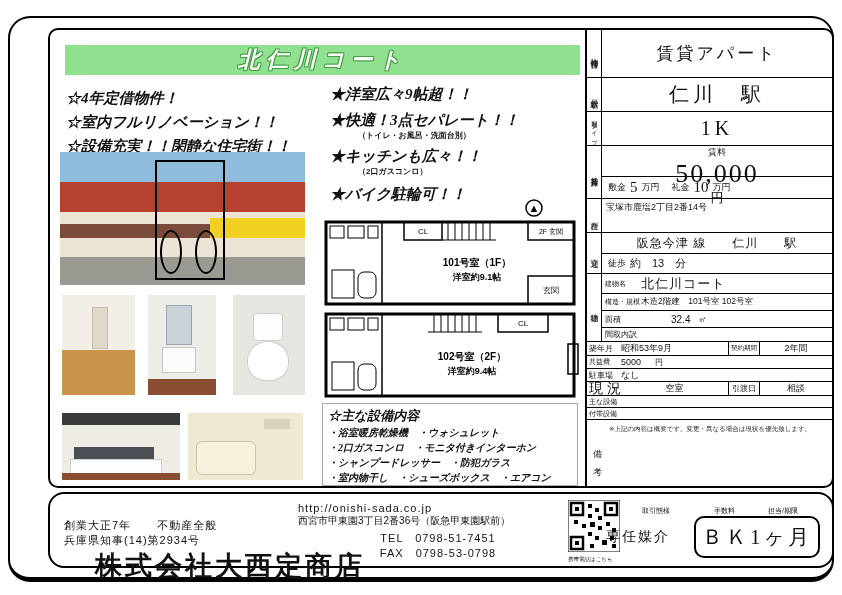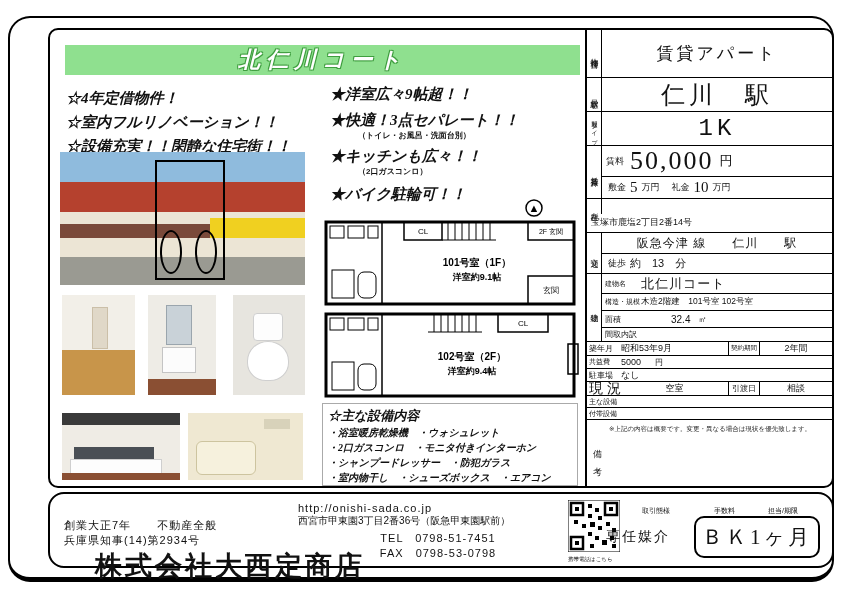--- a/index.html
+++ b/index.html
@@ -33,21 +33,21 @@
   #equip-box .eq-line { font-size:10px; font-weight:bold; font-style:italic; line-height:15px; white-space:nowrap; font-family:"Liberation Serif","DejaVu Serif",serif; }
 
   
   #panel { left:587px; top:30px; width:245px; height:456px; display:flex; flex-direction:column; font-size:10px; }
   .prow { display:flex; border-bottom:1px solid #000; }
   .vlabel { width:15px; flex:0 0 15px; writing-mode:vertical-rl; text-orientation:upright; font-size:8px; line-height:15px; display:flex; align-items:center; justify-content:center; border-right:1px solid #000; letter-spacing:1px; }
   .pcontent { flex:1; position:relative; }
   .big-center { display:flex; align-items:center; justify-content:center; height:100%; }
   .lbl-s { font-size:9px; }
   .val-xl { font-size:26px; font-family:"Liberation Serif","DejaVu Serif",serif; letter-spacing:2px; }
-  .val-l { font-size:24px; font-family:Liberation Mono, monospace; letter-spacing:4px; }
+  .val-l { font-size:20px; font-family:Liberation Serif, serif; letter-spacing:4px; }
   .subrow { border-bottom:1px solid #000; display:flex; align-items:center; padding:0 3px; }
   .subrow:last-child { border-bottom:none; }
   .note-small { font-size:6.5px; line-height:9px; color:#222; }
 
   
   #footer-box { left:48px; top:492px; width:786px; height:76px; border:2px solid #000; border-radius:16px; background:#fff; }
   .ft-small { font-size:11px; letter-spacing:1px; }
   #company-name { font-size:27px; font-weight:bold; letter-spacing:3px; font-family:"Liberation Serif","DejaVu Serif",serif;margin-left:31px; }
   .ft-mid { font-size:11px; letter-spacing:1px; }
   #bk-box { border:2px solid #000; border-radius:10px; display:flex; align-items:center; justify-content:center; }
@@ -208,37 +208,37 @@
           <div class="pcontent big-center">
               <span class="val-l">1K</span>
             </div>
         </div>
       </div>
     </div>
 
     <div class="prow" style="height:53px;">
       <div class="vlabel">賃貸条件</div>
       <div class="pcontent">
-        <div style="display:flex; align-items:center; border-bottom:1px solid #000; height:31px; padding:0 4px;">
+        <div style="display:flex; align-items:center; border-bottom:1px solid #000; height:31px; padding:0 4px;flex-direction:column;">
           <span class="lbl-s">賃料</span>
           <span class="val-xl" style="margin:0 6px;">50,000</span>
           <span style="font-size:13px;">円</span>
         </div>
         <div style="display:flex; align-items:center; height:21px; padding:0 6px; gap:4px;">
           <span class="lbl-s">敷金</span>
           <span style="font-size:15px; font-family:'Liberation Serif','DejaVu Serif',serif;">5</span>
           <span class="lbl-s">万円</span>
           <span class="lbl-s" style="margin-left:8px;">礼金</span>
           <span style="font-size:15px; font-family:'Liberation Serif','DejaVu Serif',serif;">10</span>
           <span class="lbl-s">万円</span>
         </div>
       </div>
     </div>
 
-    <div class="prow" style="height:34px;flex-direction:column;">
+    <div class="prow" style="height:34px;">
       <div class="vlabel">所在</div>
       <div class="pcontent" style="padding:2px 4px; font-size:9px;">宝塚市鹿塩2丁目2番14号</div>
     </div>
 
     <div class="prow" style="height:41px;">
       <div class="vlabel">交通</div>
       <div class="pcontent">
         <div style="border-bottom:1px solid #000; height:21px; display:flex; align-items:center; justify-content:center; font-size:12px; letter-spacing:1px;">阪急今津 線　　仁川　　駅</div>
         <div style="height:19px; display:flex; align-items:center; padding:0 6px; gap:4px;">
           <span style="font-size:9px;">徒歩</span>

